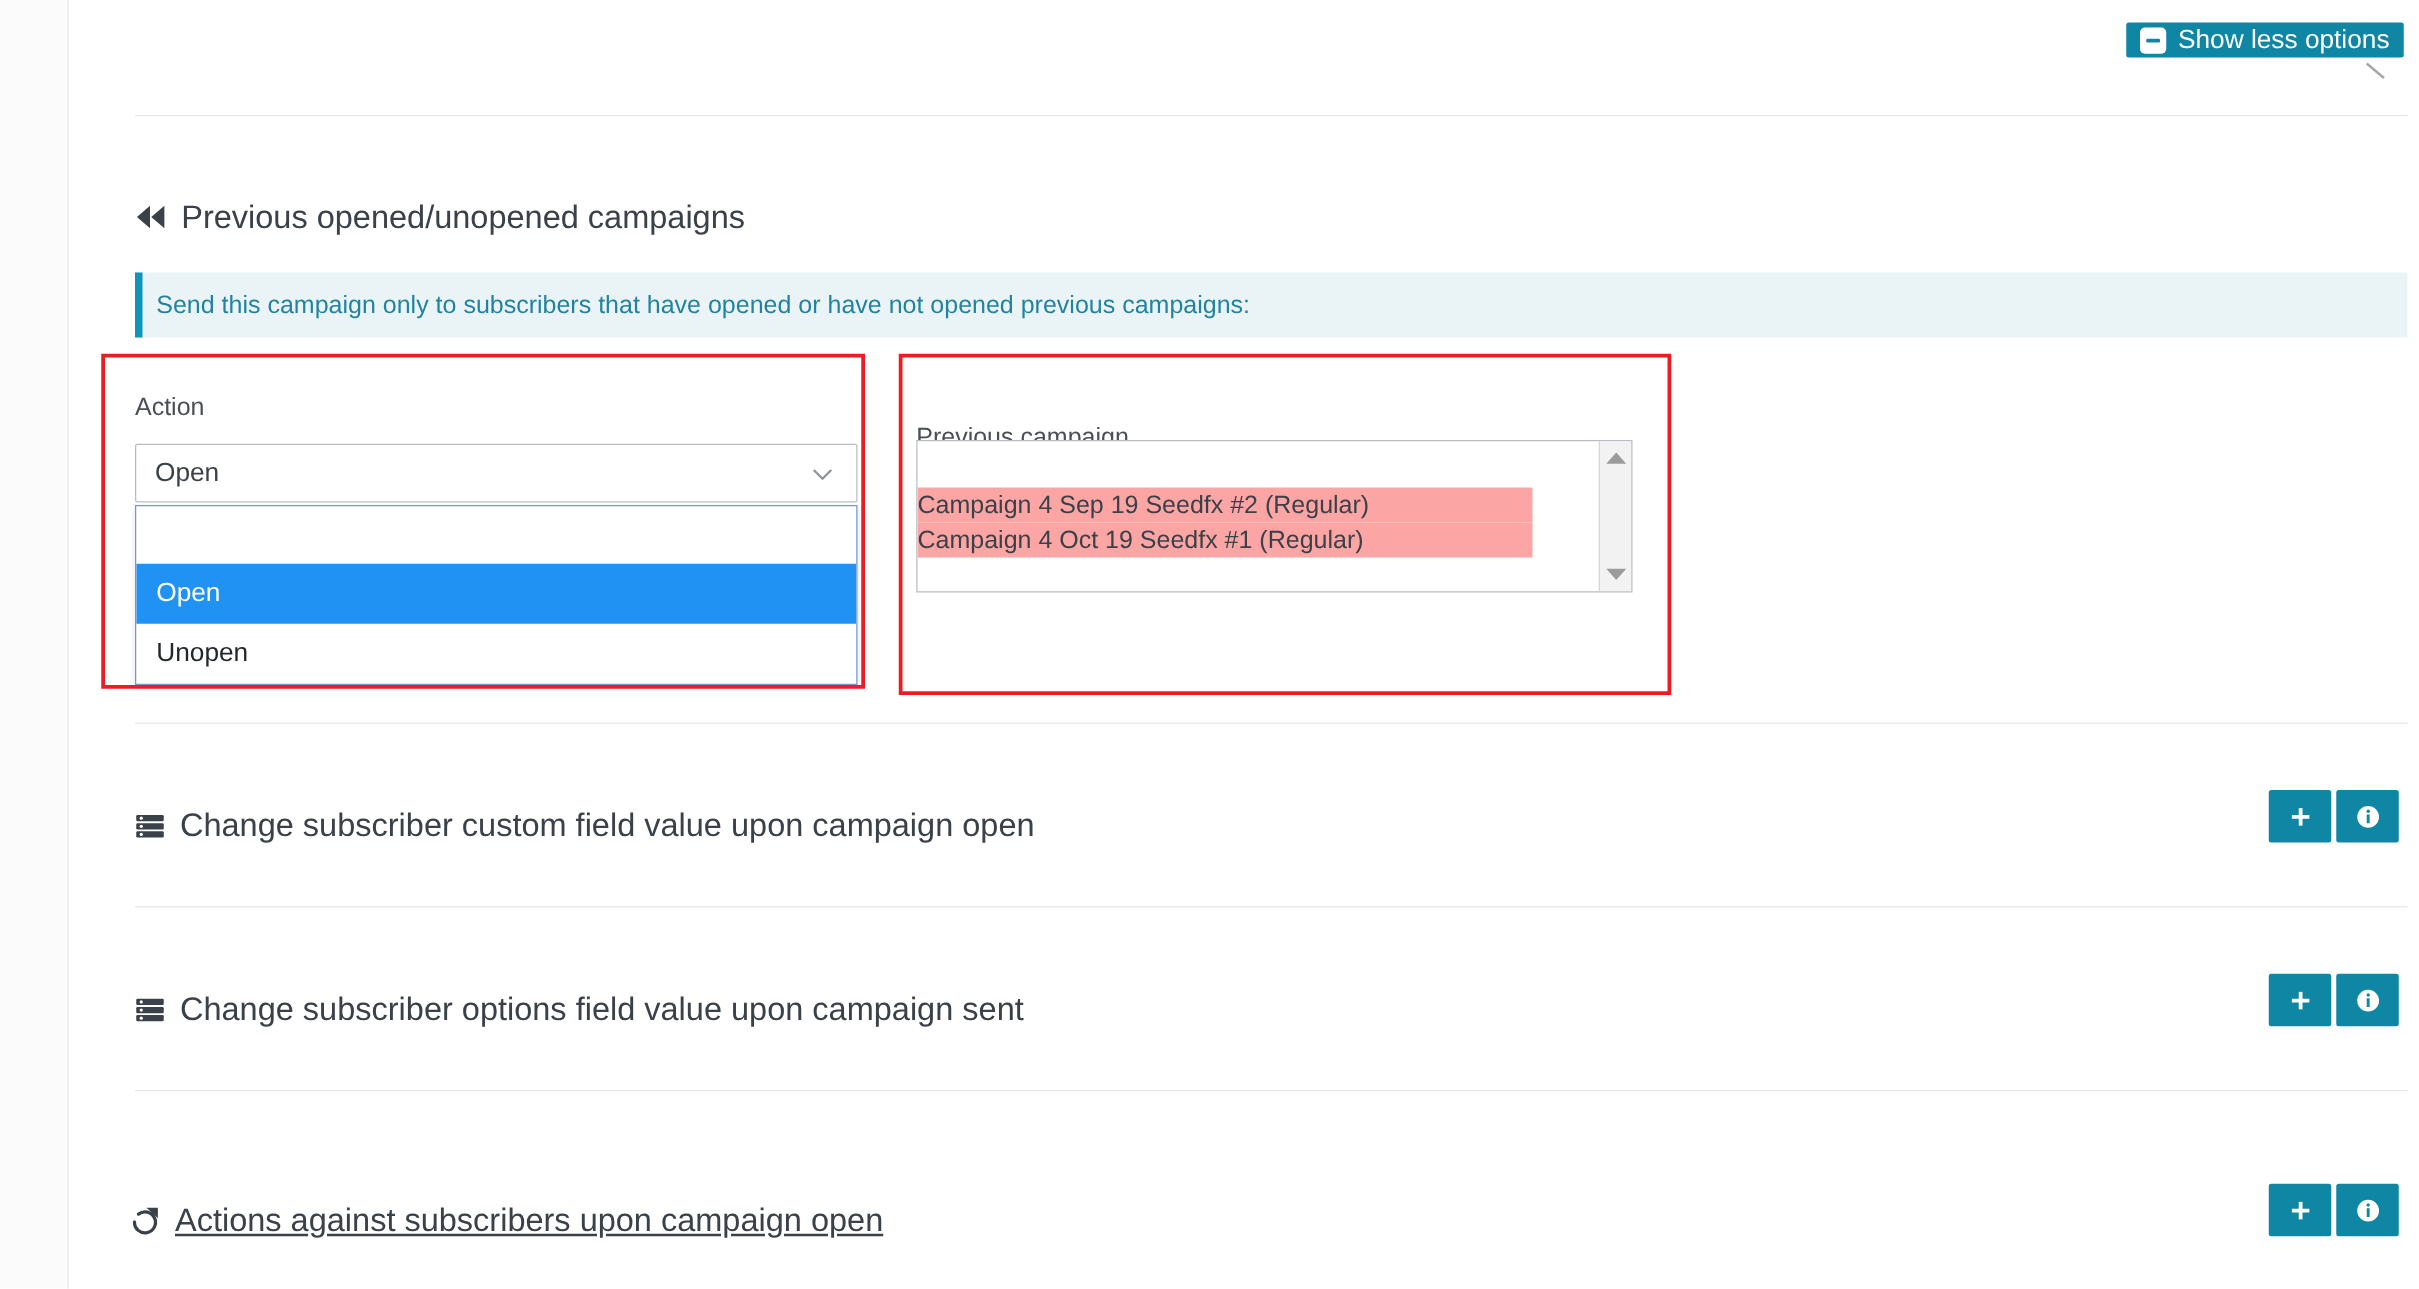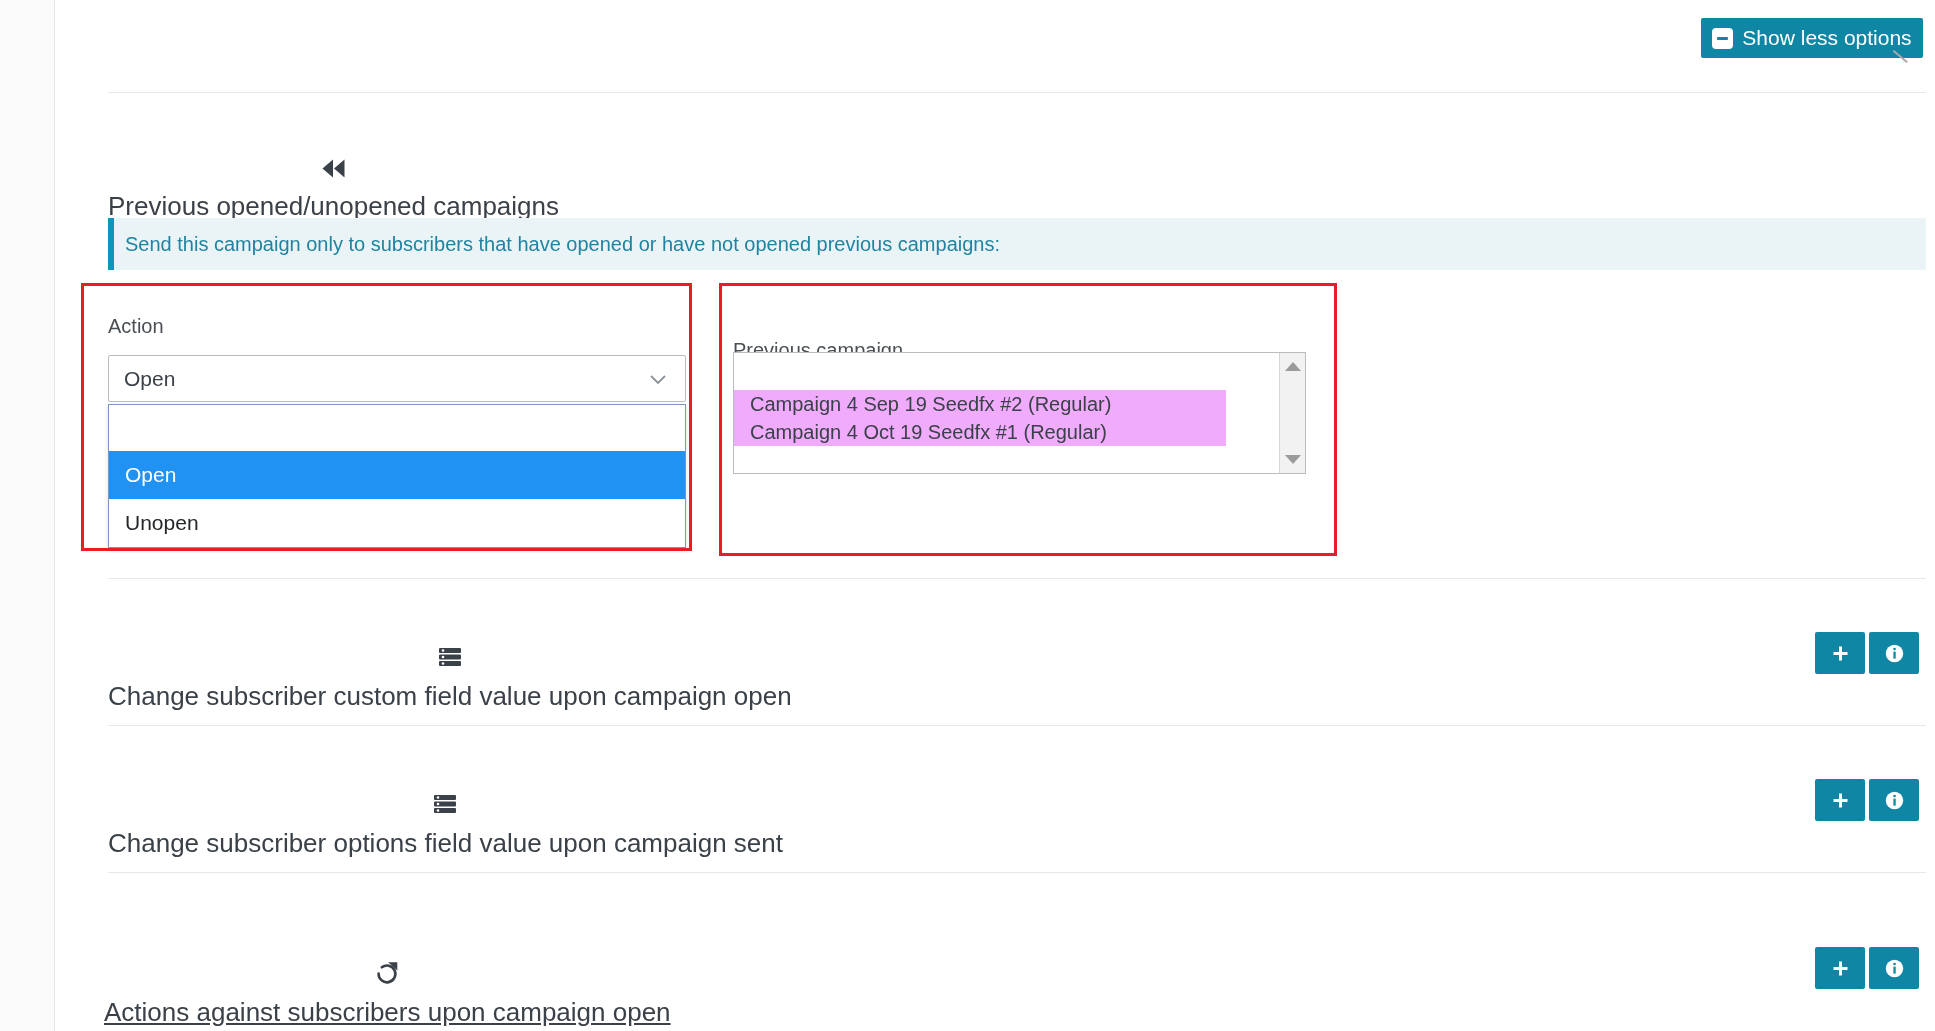--- a/index.html
+++ b/index.html
@@ -29,21 +29,21 @@
     position: absolute;
     left: 56px; top: 0;
     width: 13px; height: 1031px;
     background: #ffffff;
   }
 
   
   .show-less-btn {
     position: absolute;
     left: 1701px; top: 18px;
-    width: 222px; height: 40px;
+    width: 222px; height: 28px;
     background: #0f86a3;
     color: #ffffff;
     border: none;
     border-radius: 2px;
     font-size: 21px;
     font-family: "Liberation Sans", sans-serif;
     display: flex;
     align-items: center;
     justify-content: center;
     gap: 9px;
@@ -77,21 +77,20 @@
 
   
   .section-head {
     position: absolute;
     display: flex;
     align-items: center;
     gap: 12px;
     font-size: 26px;
     color: #3b4148;
     white-space: nowrap;
-    flex-direction: column;
   }
   .sec-icon {
     display: inline-flex;
     align-items: center;
     color: #3b4148;
     flex: 0 0 auto;
   }
 
   
   .info-banner {
@@ -185,22 +184,22 @@
     position: absolute;
     left: 0; top: 0;
     right: 26px; bottom: 0;
     padding-top: 37px;
   }
   .lb-option {
     height: 28px;
     line-height: 28px;
     font-size: 20px;
     color: #3b4148;
-    padding-left: 16px;
-    background: #f0abfc;
+    padding-left: 0;
+    background: #fca5a5;
     white-space: nowrap;
     cursor: pointer;
     width: 492px;
   }
   .lb-scrollbar {
     position: absolute;
     right: 0; top: 0;
     width: 26px; height: 100%;
     background: #f2f2f2;
     border-left: 1px solid #d6d6d6;

